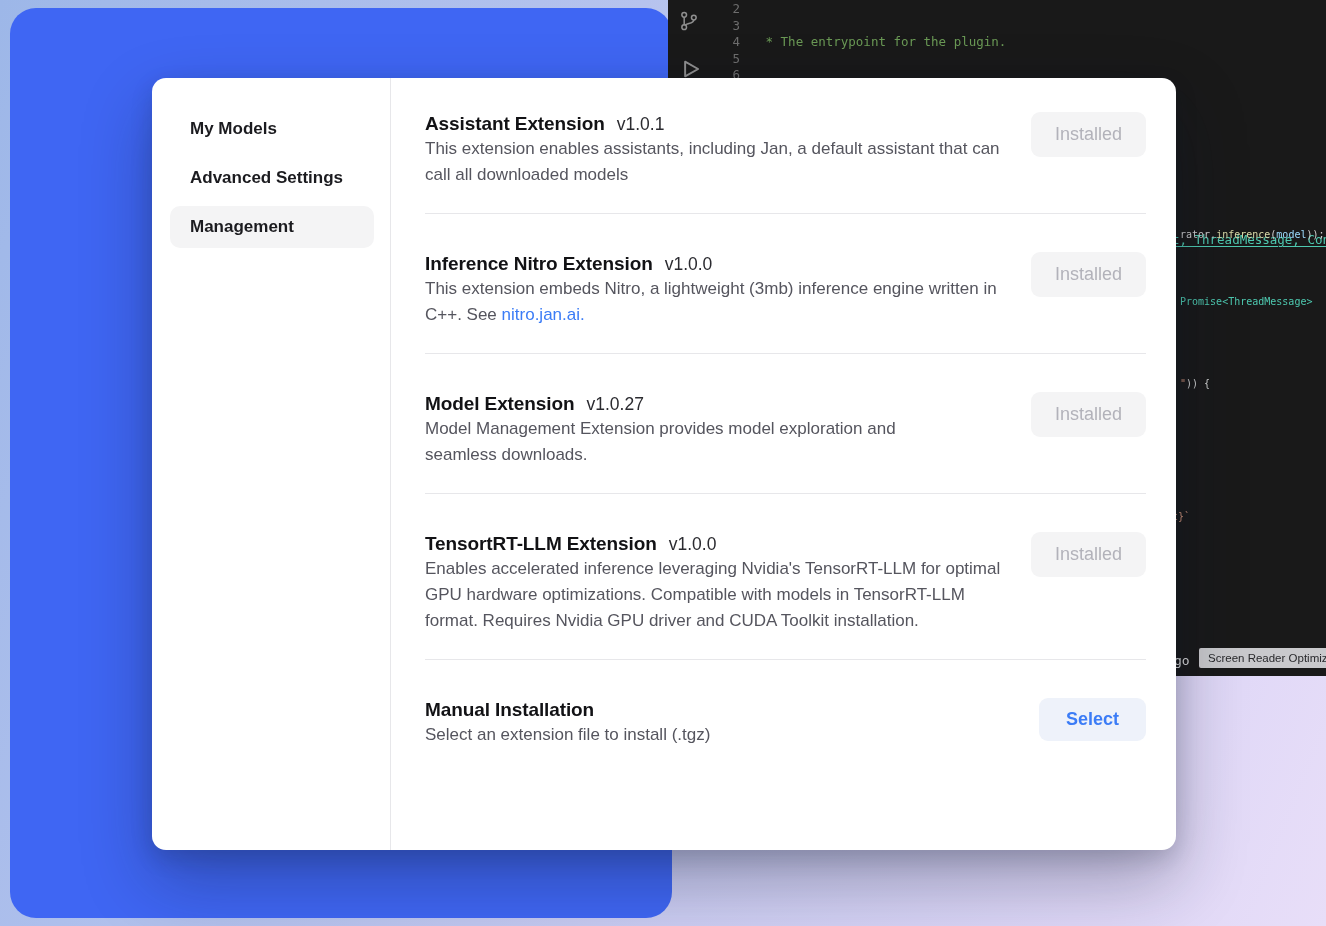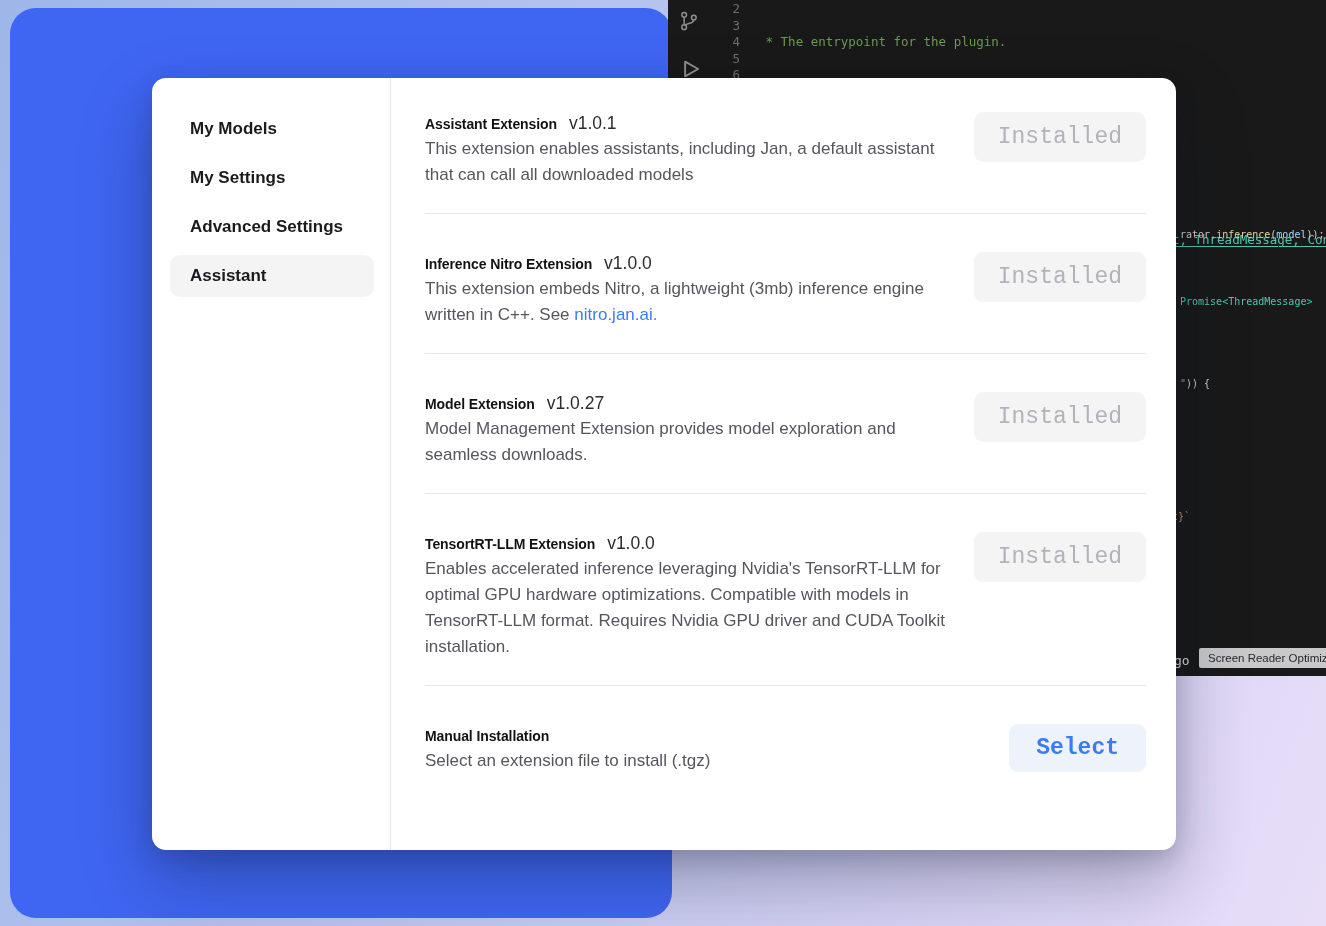--- a/index.html
+++ b/index.html
@@ -56,26 +56,26 @@
   .side-item.active { background:#F4F4F5; }
 
   .content { flex:1; padding:0 30px 0 34px; }
   .ext-section { display:flex; align-items:flex-start; justify-content:space-between;
                  border-bottom:1px solid #E7E7EA; padding:38px 0 25px; }
   .ext-section:first-child { padding-top:34px; }
   .ext-section:last-child { border-bottom:none; padding-bottom:0; }
   .ext-info { max-width:588px; }
   .ext-info.narrow { max-width:530px; }
   .ext-heading { display:flex; align-items:baseline; gap:12px; }
-  .ext-title { font-size:14px; font-weight:700; color:#121215; letter-spacing:-0.1px;
+  .ext-title { font-size:19px; font-weight:700; color:#121215; letter-spacing:-0.1px;
                line-height:24px; }
   .ext-version { font-size:17.5px; color:#2b2b30; }
   .ext-desc { font-size:17px; line-height:26px; color:#55555E; }
   .link { color:#3B7CF6; text-decoration:none; cursor:pointer; }
-  .btn { border:none; border-radius:9px; font-family:Liberation Mono, monospace; font-size:23px;
+  .btn { border:none; border-radius:9px; font-family:Liberation Sans, sans-serif; font-size:18px;
          flex-shrink:0; margin-left:20px; cursor:pointer; }
   .btn-installed { background:#F4F4F5; color:#B2B2BA; padding:12px 24px; font-weight:500; }
   .btn-select { background:#EEF2FA; color:#3B7CF6; padding:11px 27px; font-weight:600;margin-left:41px; }
 </style>
 </head>
 <body>
 
 <div class="stage">
 
   <div class="bg"></div>
@@ -119,23 +119,22 @@
     <div class="status-go">go</div>
     <div class="status-badge">Screen Reader Optimized</div>
   </div>
 
   <div class="blue-panel"></div>
 
   <div class="modal">
 
     <aside class="sidebar">
       <div class="side-item">My Models</div>
-      <div class="side-item">My Settings</div>
       <div class="side-item">Advanced Settings</div>
-      <div class="side-item active">Assistant</div>
+      <div class="side-item active">Management</div>
     </aside>
 
     <main class="content">
 
       <section class="ext-section">
         <div class="ext-info">
           <div class="ext-heading">
             <span class="ext-title">Assistant Extension</span>
             <span class="ext-version">v1.0.1</span>
           </div>

